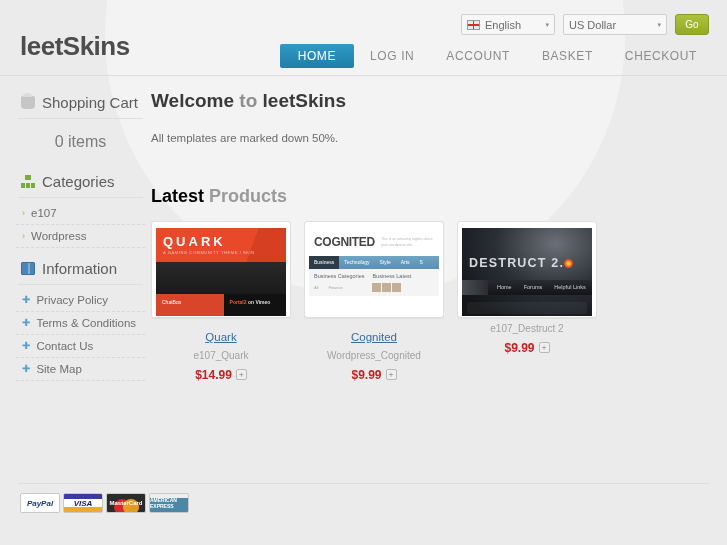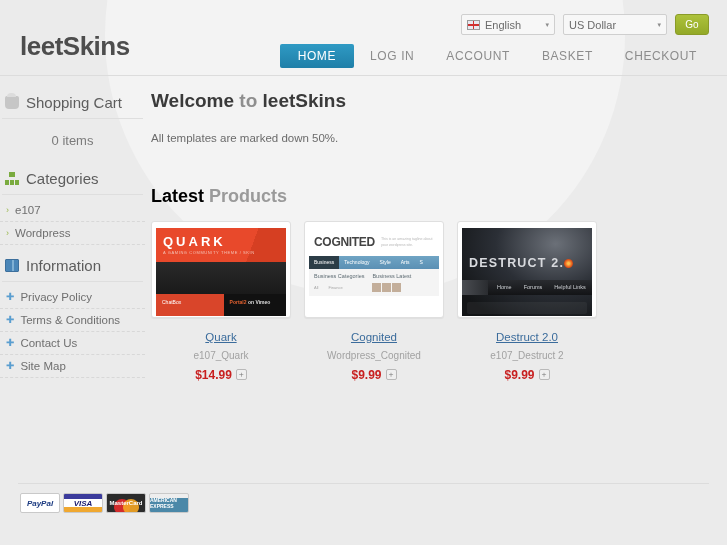--- a/index.html
+++ b/index.html
@@ -75,21 +75,21 @@
     background: linear-gradient(to bottom, #2f9ac4, #1f7fa8);
     color: #ffffff; border-radius: 2px; padding: 5px 18px;
   }
   .hdr-rule {
     position: absolute; left: 0; right: 0; top: 75px;
     height: 1px; background: #dcdcdc;
   }
 
   
   .content { position: relative; display: flex; padding-top: 12px; }
-  .sidebar { width: 145px; flex: none; padding-left: 0; }
+  .sidebar { width: 145px; flex: none; padding-left: 16px; }
   .main { flex: 1; padding-left: 6px; padding-right: 22px; }
 
   
   .side-head {
     display: flex; align-items: center; gap: 7px;
     font-size: 15px; color: #5d5d5d; padding: 6px 4px 7px 5px;
   }
   .side-head .ico { width: 14px; height: 13px; flex: none; position: relative; }
   .ico-cart {
     background: #c6c6c6; border-radius: 2px 2px 4px 4px;
@@ -104,21 +104,21 @@
   }
   .ico-tree:after {
     content:""; position:absolute; left:0; top:8px; width:14px; height:5px;
     background: linear-gradient(to right,#7aab3f 0 4px, transparent 4px 5px, #7aab3f 5px 9px, transparent 9px 10px, #7aab3f 10px 14px);
   }
   .ico-book {
     background: linear-gradient(to right,#4a86b8 0 6px,#7fb0d4 6px 8px,#4a86b8 8px 14px);
     border: 1px solid #3c6f9c; border-radius: 1px;
   }
   .side-rule { height: 1px; background: #dedede; margin: 0 2px; }
-  .cart-empty { font-size: 13px; color: #7b7b7b; text-align: center; padding: 14px 0 16px; }
+  .cart-empty { font-size: 16px; color: #7b7b7b; text-align: center; padding: 14px 0 16px; }
 
   .side-list { list-style: none; margin: 4px 0 6px; }
   .side-list li { border-bottom: 1px dashed #d8d8d8; }
   .side-list a {
     display: flex; align-items: center; gap: 6px;
     font-size: 11.5px; color: #6f6f6f; text-decoration: none;
     padding: 5px 4px 5px 6px;
   }
   .bullet-arrow { color: #9ab84e; font-size: 9px; }
   .bullet-plus { color: #5a9ed0; font-size: 10px; line-height: 1; }
@@ -415,23 +415,20 @@
               </div>
               <div class="td-nav">
                 <span class="td-home"></span>
                 <span>Home</span>
                 <span>Forums</span>
                 <span>Helpful Links</span>
               </div>
               <div class="td-low"></div>
             </div>
           </div>
-          <div class="p-name">
-            <a href="#">Destruct 2.0</a>
-          </div>
           <div class="p-model">e107_Destruct 2</div>
           <div class="p-price-row">
             <span class="p-price">$9.99</span>
             <span class="add-cart">＋</span>
           </div>
         </div>
 
       </div>
     </div>
   </div>

